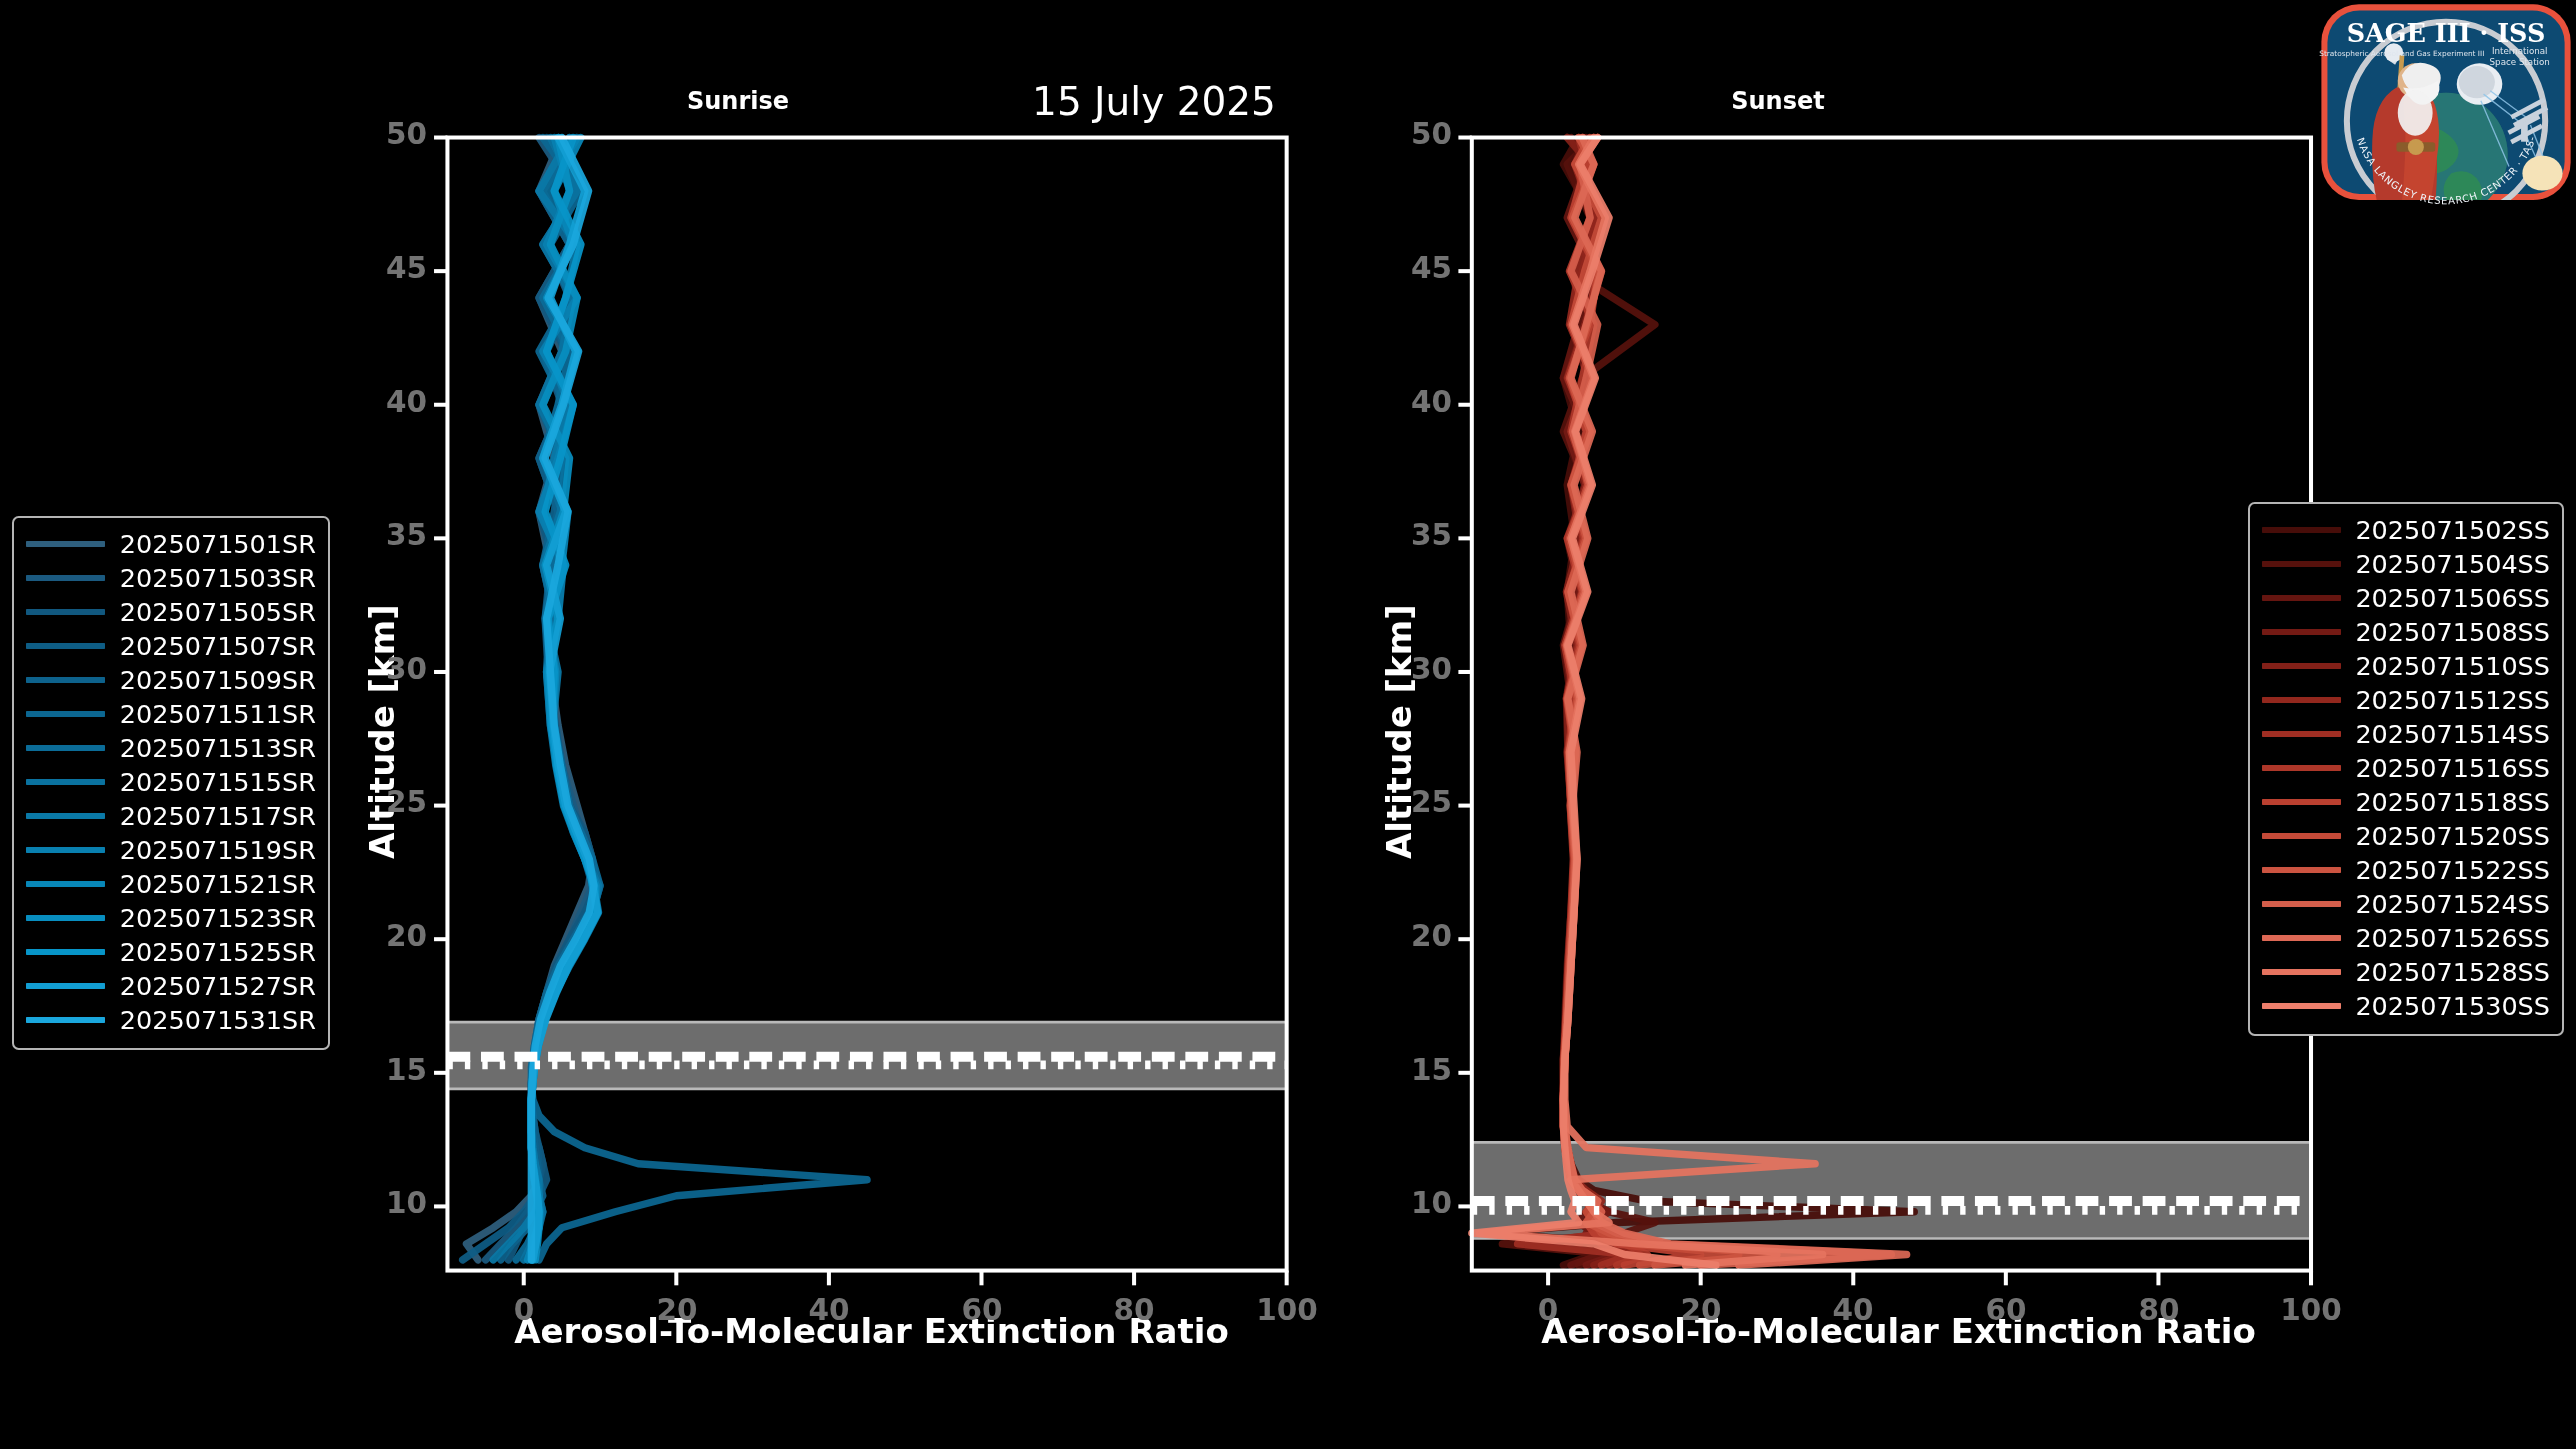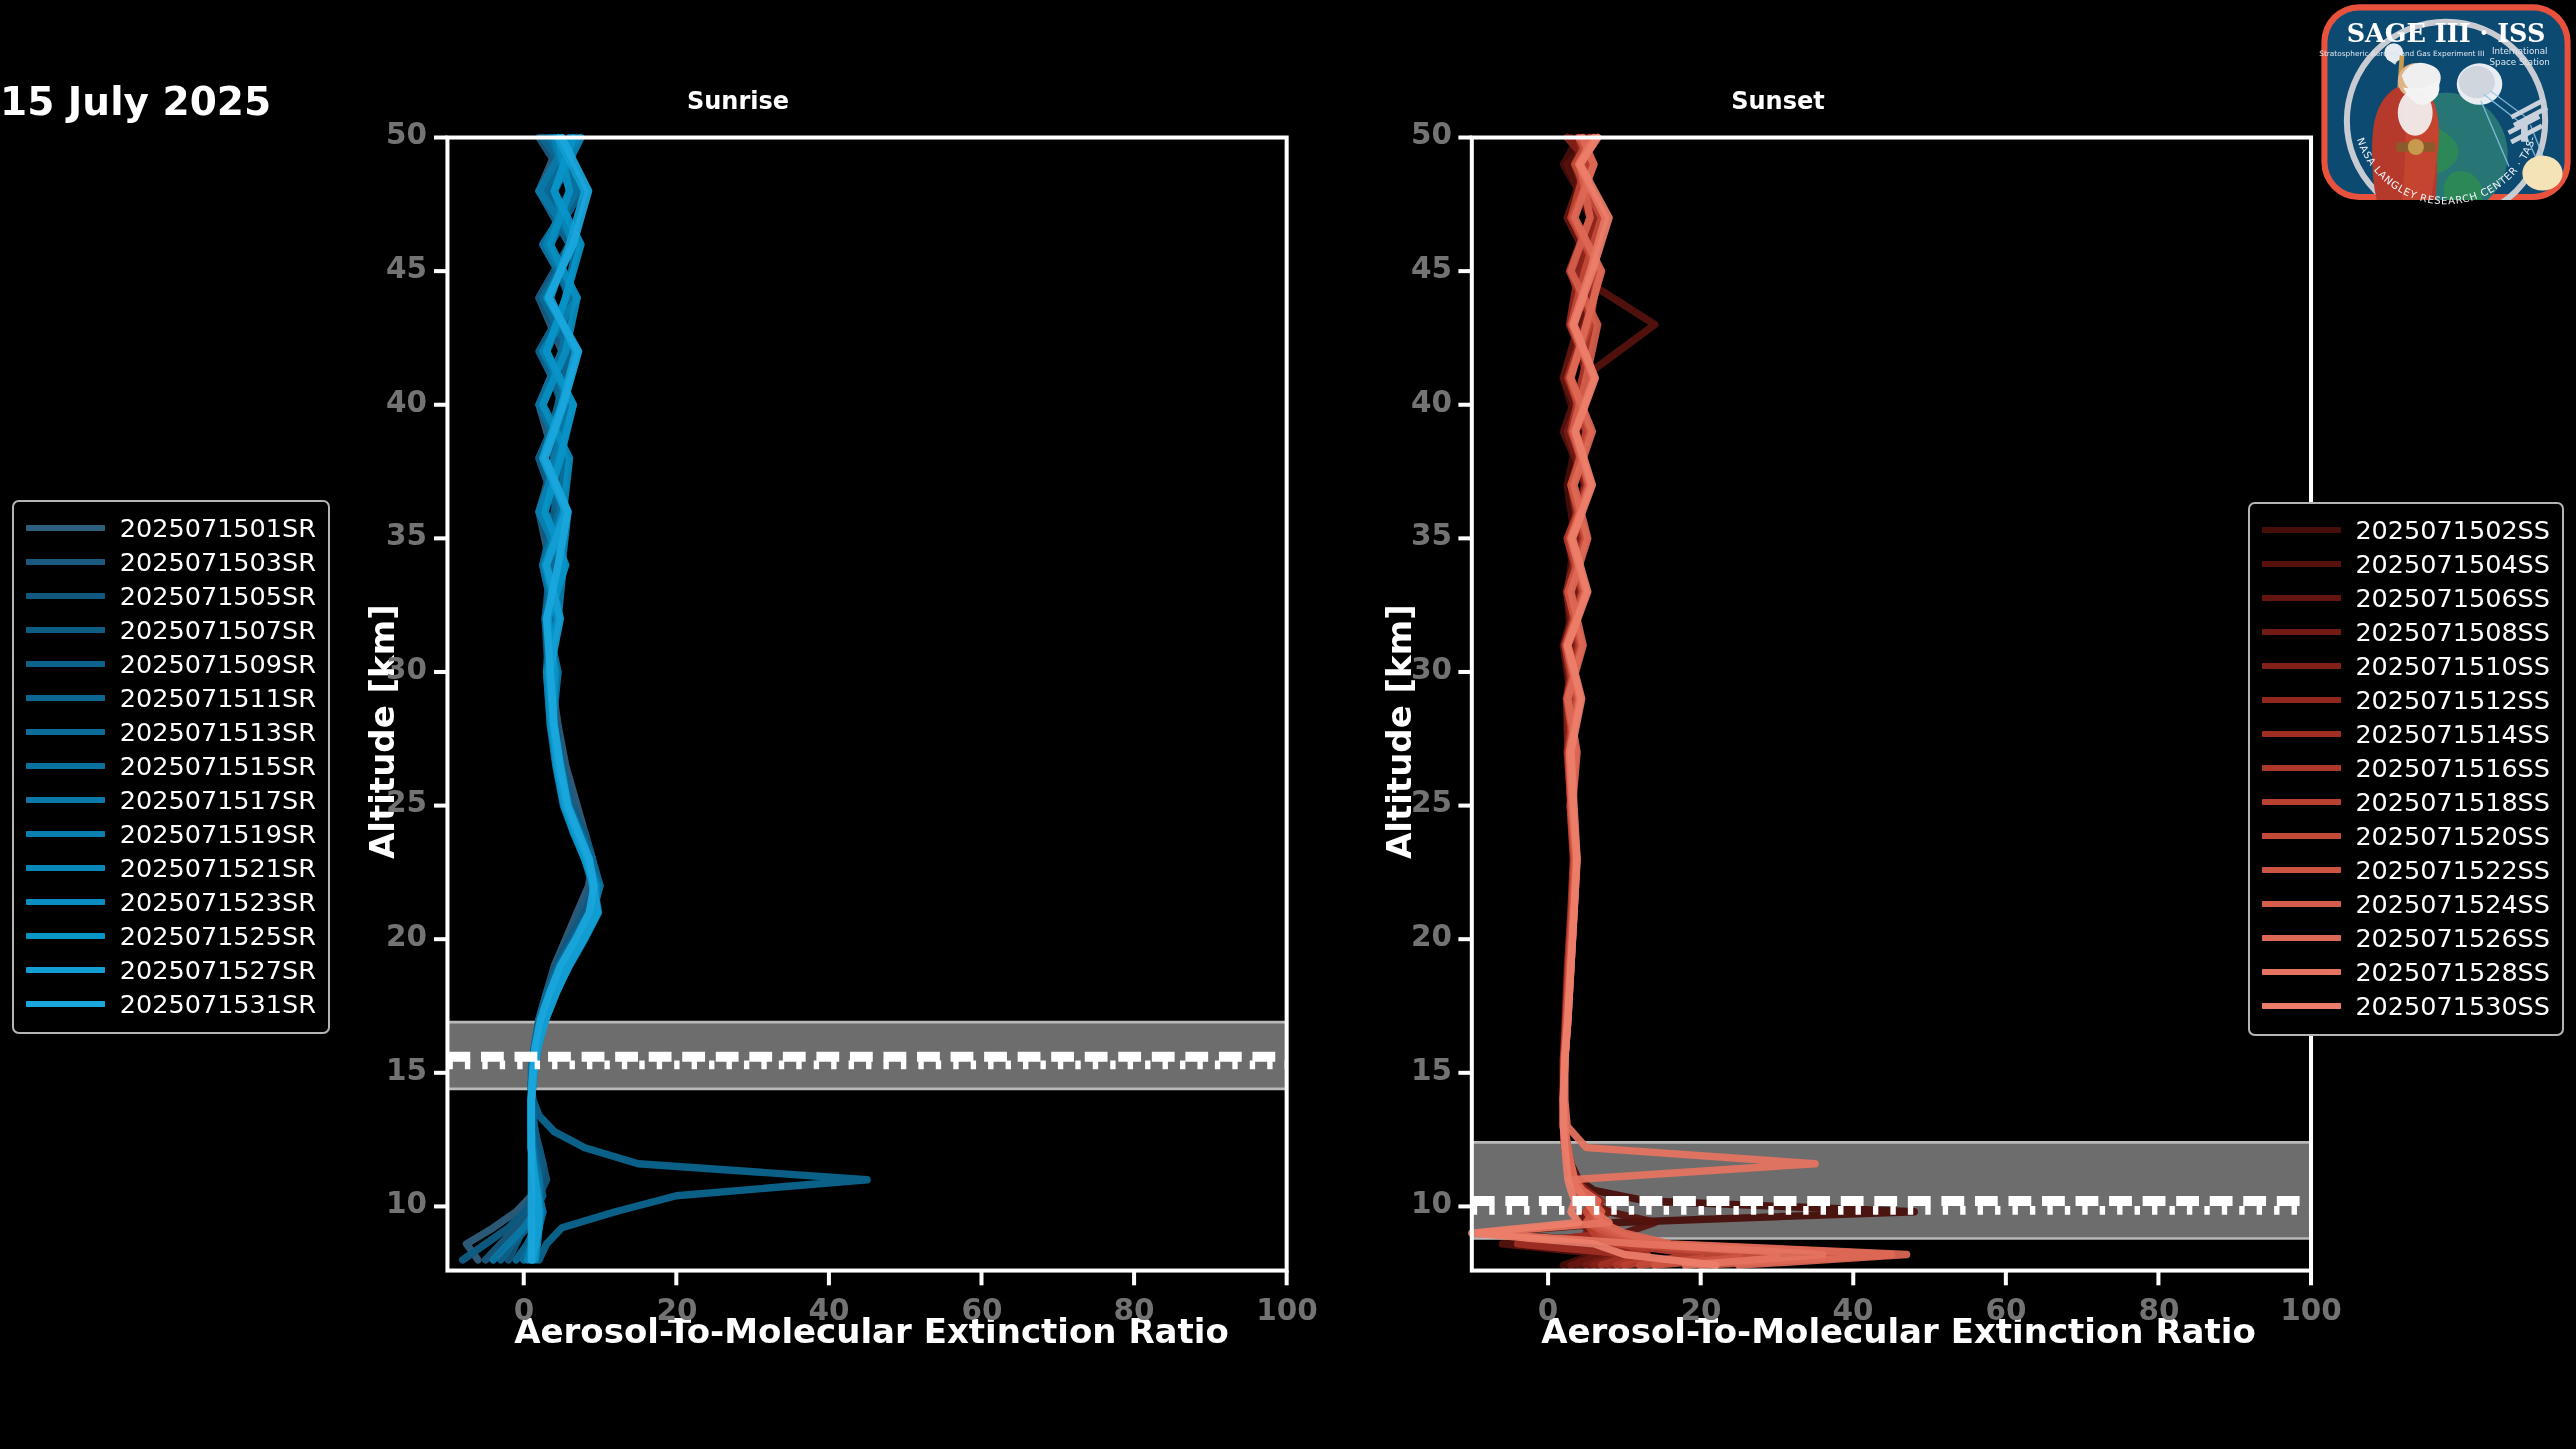--- a/index.html
+++ b/index.html
@@ -24,22 +24,23 @@
     text-align: center;
     color: #ffffff;
     font-family: "DejaVu Sans", sans-serif;
     font-weight: bold;
     font-size: 44px;
     letter-spacing: -0.7px;
     white-space: nowrap;
   }
   #sub-title {
     left: 0; top: 79px; width: 2308px;
-    color: #ffffff;
-    font-weight: bold;
+    text-align: center;
+    color: #ffffff;
+    font-weight: normal;
     font-size: 39px;
     white-space: nowrap;
   }
   .panel-label {
     color: #ffffff;
     font-weight: bold;
     font-size: 24px;
     text-align: center;
     white-space: nowrap;
   }
@@ -206,21 +207,21 @@
         <line x1="3217.5454545454545" y1="1894" x2="3217.5454545454545" y2="1916" stroke="#ffffff" stroke-width="6"></line>
         <line x1="3445" y1="1894" x2="3445" y2="1916" stroke="#ffffff" stroke-width="6"></line>
       </g>
     </svg>
 
   <div class="abs xaxis-title" style="left:402px; top:1311px; width:939px;">Aerosol-To-Molecular Extinction Ratio</div>
   <div class="abs xaxis-title" style="left:1429px; top:1311px; width:939px;">Aerosol-To-Molecular Extinction Ratio</div>
   <div class="abs yaxis-title" style="left:362px; top:859px;">Altitude [km]</div>
   <div class="abs yaxis-title" style="left:1379px; top:859px;">Altitude [km]</div>
 
-  <div class="abs legend-box" id="sunrise-legend" style="left:12px; top:500px;">
+  <div class="abs legend-box" id="sunrise-legend" style="left:12px; top:516px;">
       <div class="legend-row">
         <div class="legend-swatch" style="background: rgb(46, 95, 126);"></div>
         <div class="legend-text">2025071501SR</div>
       </div>
       <div class="legend-row">
         <div class="legend-swatch" style="background: rgb(27, 90, 128);"></div>
         <div class="legend-text">2025071503SR</div>
       </div>
       <div class="legend-row">
         <div class="legend-swatch" style="background: rgb(17, 88, 127);"></div>

